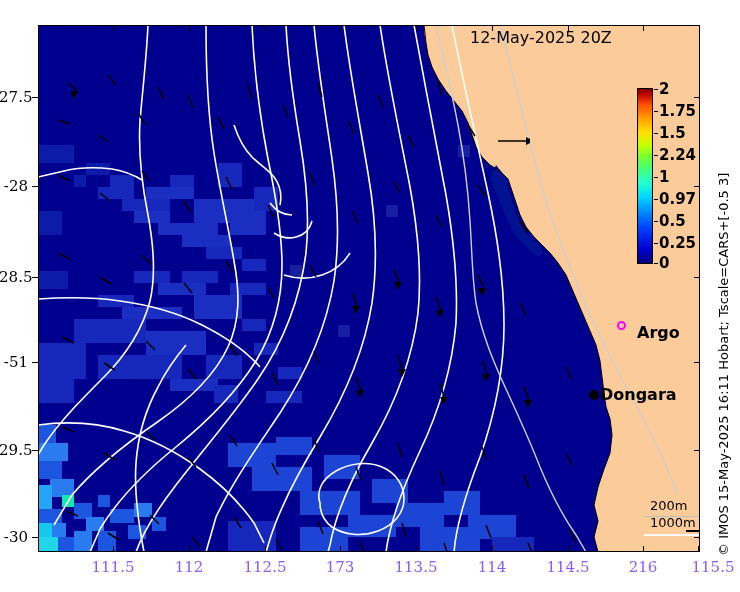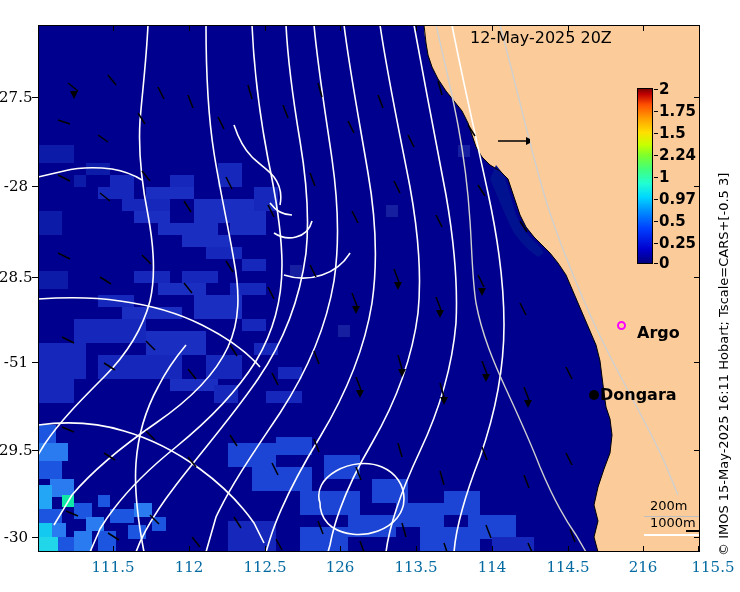--- a/index.html
+++ b/index.html
@@ -8,21 +8,21 @@
 
   
   #plot{position:absolute;left:38px;top:25px;width:662px;height:527px;overflow:hidden;background:#f9a8d4;}
   #plot svg{position:absolute;left:0;top:0;}
   .frame{position:absolute;left:38px;top:25px;width:662px;height:527px;border:1px solid #000;box-sizing:border-box;pointer-events:none;}
 
   
   .tick{position:absolute;background:#000;}
   .xtick{width:1px;height:6px;}
   .ytick{height:1px;width:6px;}
-  .xlab{position:absolute;font-family:"DejaVu Serif",serif;font-size:15px;color:#0369a1;text-align:center;transform:translateX(-50%);}
+  .xlab{position:absolute;font-family:"DejaVu Serif",serif;font-size:15px;color:#8b5cf6;text-align:center;transform:translateX(-50%);}
   .ylab{position:absolute;font-family:"DejaVu Serif",serif;font-size:15px;color:#000;text-align:right;transform:translateY(-50%);}
 
   
   .anno{position:absolute;color:#000;font-family:"DejaVu Sans",sans-serif;}
   #date-label{left:470px;top:28px;font-size:16px;}
   #nrt-block{left:484px;top:78px;font-size:16px;line-height:19px;}
   #arrow-ref{position:absolute;left:496px;top:134px;width:34px;height:12px;}
   #argo-label{left:637px;top:315px;font-size:16px;font-weight:bold;}
   #argo-marker{position:absolute;left:617px;top:321px;width:9px;height:9px;border:2px solid #ff00ff;border-radius:50%;box-sizing:border-box;}
   #dongara-label{left:600px;top:385px;font-size:16px;font-weight:bold;}
@@ -382,21 +382,21 @@
     <div class="tick xtick" style="left:265px;top:25px;"></div>
     <div class="tick xtick" style="left:340px;top:25px;"></div>
     <div class="tick xtick" style="left:416px;top:25px;"></div>
     <div class="tick xtick" style="left:492px;top:25px;"></div>
     <div class="tick xtick" style="left:568px;top:25px;"></div>
     <div class="tick xtick" style="left:643px;top:25px;"></div>
 
     <div class="xlab" style="left:113px;top:558px;">111.5</div>
     <div class="xlab" style="left:189px;top:558px;">112</div>
     <div class="xlab" style="left:265px;top:558px;">112.5</div>
-    <div class="xlab" style="left:340px;top:558px;">126</div>
+    <div class="xlab" style="left:340px;top:558px;">173</div>
     <div class="xlab" style="left:416px;top:558px;">113.5</div>
     <div class="xlab" style="left:492px;top:558px;">114</div>
     <div class="xlab" style="left:568px;top:558px;">114.5</div>
     <div class="xlab" style="left:643px;top:558px;">216</div>
     <div class="xlab" style="left:713px;top:558px;">115.5</div>
   </div>
 
   <div>
     <div class="tick ytick" style="left:32px;top:97px;"></div>
     <div class="tick ytick" style="left:32px;top:186px;"></div>

